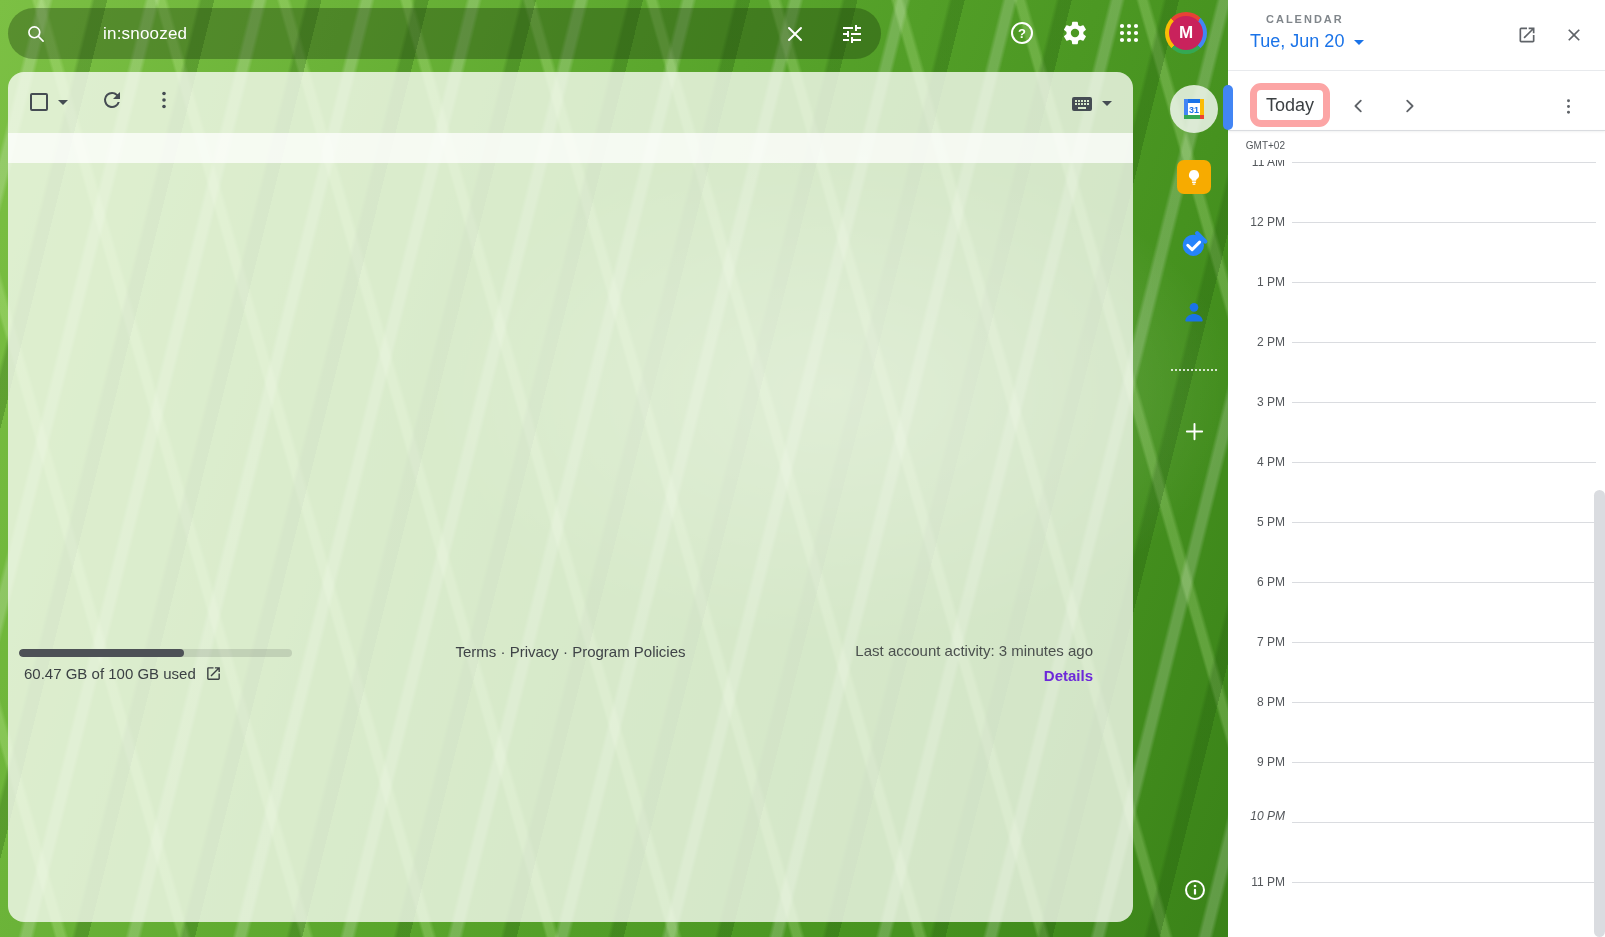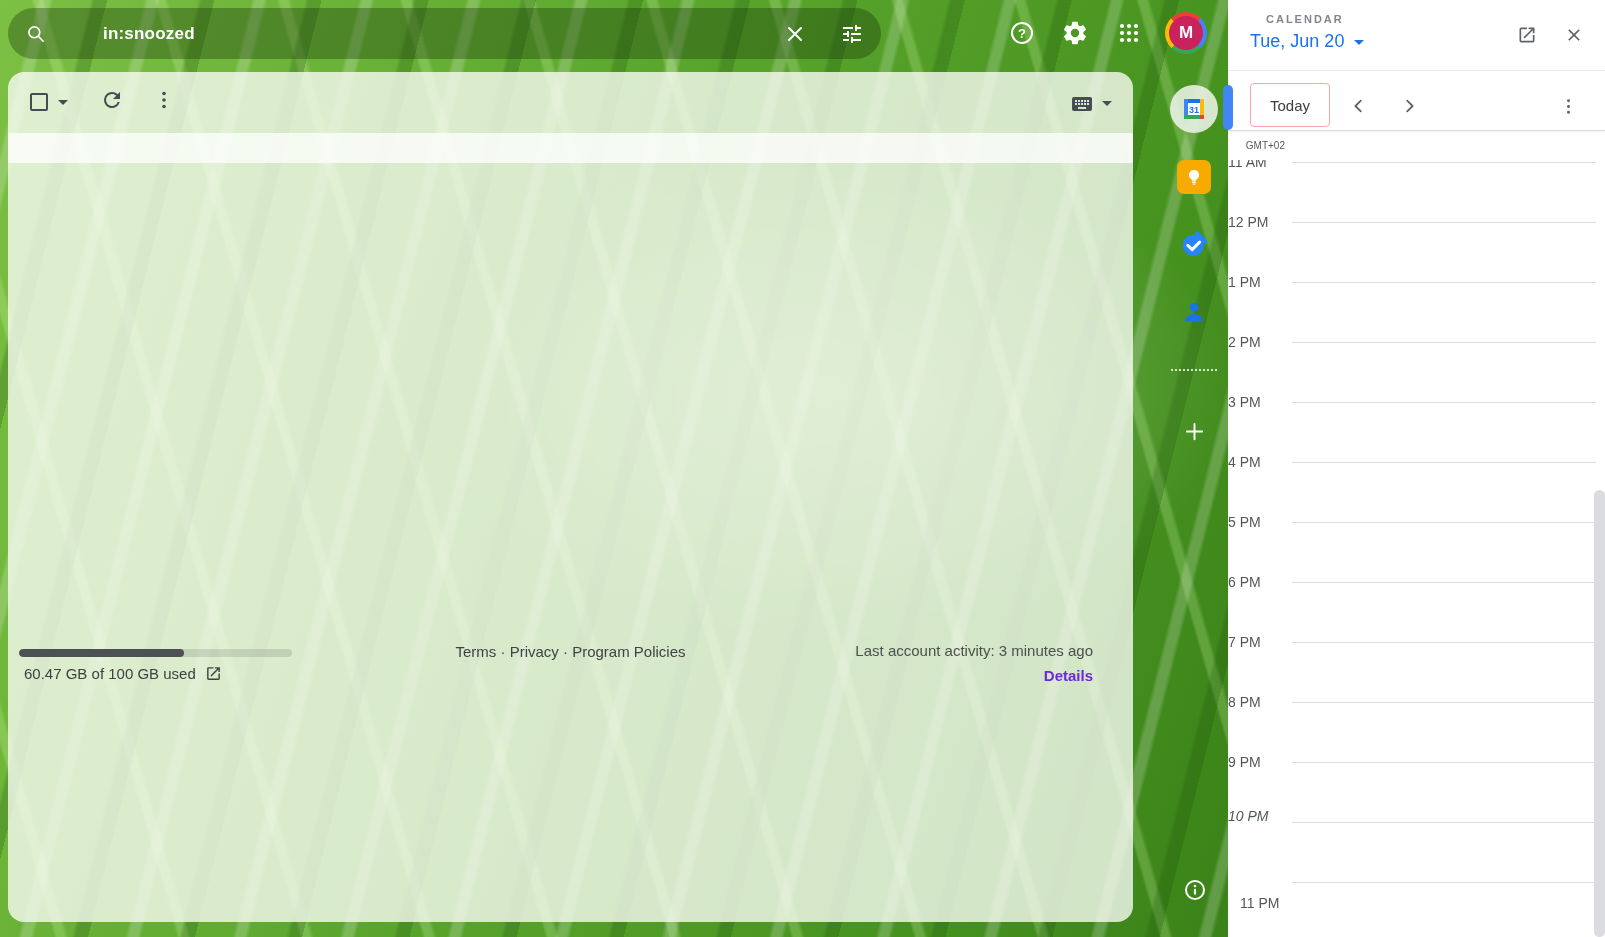--- a/index.html
+++ b/index.html
@@ -12,21 +12,21 @@
       repeating-linear-gradient(104deg, transparent 0 36px, rgba(255,255,255,0.20) 40px 48px, transparent 52px 88px, rgba(24,76,8,0.24) 92px 104px),
       repeating-linear-gradient(74deg, transparent 0 52px, rgba(222,255,182,0.22) 55px 62px, transparent 66px 118px),
       linear-gradient(110deg, #7cc044 0%, #5ba72d 35%, #46921f 65%, #2b6f10 100%);
   }
   .abs { position:absolute; }
 
   
   .search-pill {
     left:8px; top:8px; width:873px; height:51px; border-radius:26px;
     background:rgba(22,52,8,0.35);
-    display:flex; align-items:center; color:#fff;font-weight:bold;
+    display:flex; align-items:center; color:#fff;
   }
   .search-pill .lead-icon { margin-left:18px; width:20px; height:20px; }
   .search-query { margin-left:57px; font-size:17px; flex:1; letter-spacing:.2px; }
   .pill-btn { width:24px; height:24px; cursor:pointer; }
   .clear-btn { margin-right:33px; }
   .tune-btn { margin-right:17px; }
   .top-icon-btn { width:28px; height:28px; top:19px; cursor:pointer; }
 
   .avatar-ring {
     left:1165px; top:12px; width:42px; height:42px; border-radius:50%;
@@ -64,28 +64,28 @@
 
   
   .cal-panel { left:1228px; top:0; width:377px; height:937px; background:#fff; }
   .cal-accent-bar { left:-5px; top:85px; width:10px; height:45px; border-radius:5px; background:#4285f4; }
   .cal-app-label { left:22px; top:13px; font-size:11px; letter-spacing:2px; font-weight:bold; color:#80868b;margin-left:16px; }
   .cal-date { left:22px; top:31px; font-size:18px; color:#1a73e8; display:flex; align-items:center; gap:10px; cursor:pointer; }
   .cal-date .caret { width:0; height:0; border-left:5px solid transparent; border-right:5px solid transparent; border-top:5px solid #1a73e8; margin-top:2px; }
   .cal-header-border { left:0; top:70px; width:377px; border-top:1px solid #e8eaed; }
   .today-btn {
     left:22px; top:83px; width:80px; height:44px; background:#fff;
-    border:1px solid #fca5a5; border-radius:4px; font-size:15px; color:#3c4043;
+    border:7px solid #fca5a5; border-radius:11px; font-size:18px; color:#3c4043;
     display:flex; align-items:center; justify-content:center; cursor:pointer;
     font-family:"Liberation Sans", sans-serif;
   }
   .cal-row-border { left:0; top:130px; width:377px; border-top:1px solid #dadce0; box-shadow:0 1px 2px rgba(60,64,67,0.10); }
   .tz-label { left:0; top:140px; width:57px; text-align:right; font-size:10px; color:#53575b; }
   .hour-grid { left:0; top:160px; width:377px; height:777px; overflow:hidden; }
-  .hour-label { position:absolute; left:0; width:57px; text-align:left; font-size:14px; line-height:14px; color:#53575b; }
+  .hour-label { position:absolute; left:0; width:57px; text-align:right; font-size:12px; line-height:14px; color:#53575b; }
   .hour-line { position:absolute; left:64px; right:9px; height:1px; background:#dadce0; }
   .cal-scrollbar { right:0; top:490px; width:11px; height:447px; background:#dadce0; border-radius:6px; cursor:grab; }
 
   svg { display:block; }
 </style>
 </head>
 <body>
 
 <div class="abs search-pill">
   <span class="lead-icon">
@@ -289,17 +289,17 @@
       <div class="hour-label" style="top: 415px;">6 PM</div>
       <div class="hour-line" style="top: 422px;"></div>
       <div class="hour-label" style="top: 475px;">7 PM</div>
       <div class="hour-line" style="top: 482px;"></div>
       <div class="hour-label" style="top: 535px;">8 PM</div>
       <div class="hour-line" style="top: 542px;"></div>
       <div class="hour-label" style="top: 595px;">9 PM</div>
       <div class="hour-line" style="top: 602px;"></div>
       <div class="hour-label" style="top: 649px; font-style: italic;">10 PM</div>
       <div class="hour-line" style="top: 662px;"></div>
-      <div class="hour-label" style="top: 736px; padding-left: 12px;">11 PM</div>
+      <div class="hour-label" style="top: 715px; padding-left: 12px;">11 PM</div>
       <div class="hour-line" style="top: 722px;"></div>
     </div>
   <div class="abs cal-scrollbar"></div>
 </div>
 
 </body></html>

